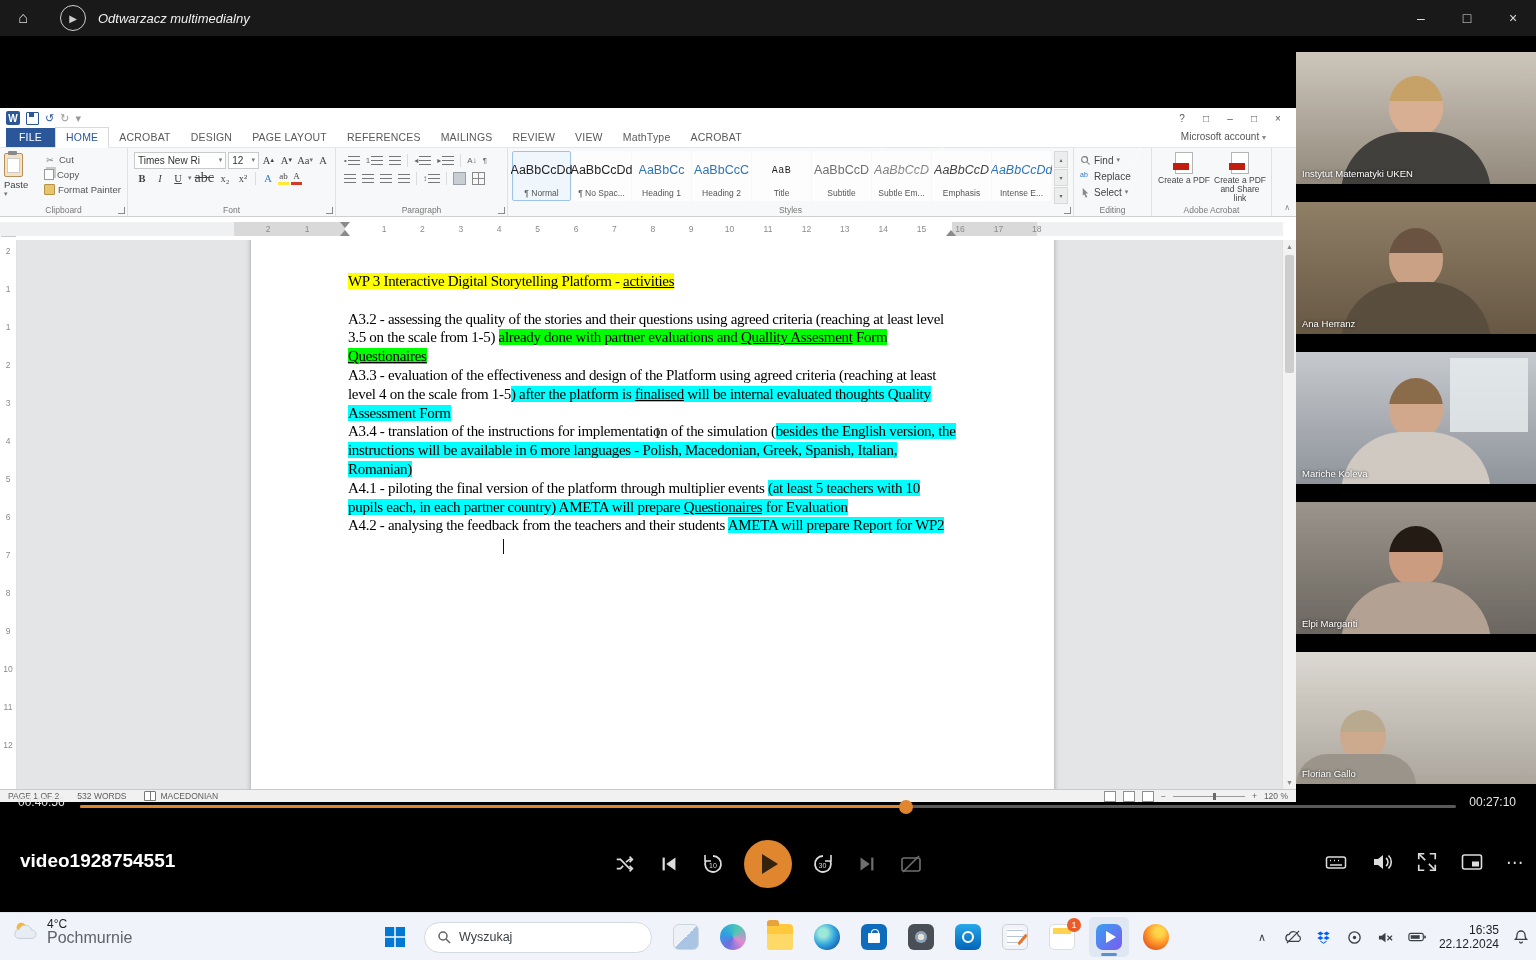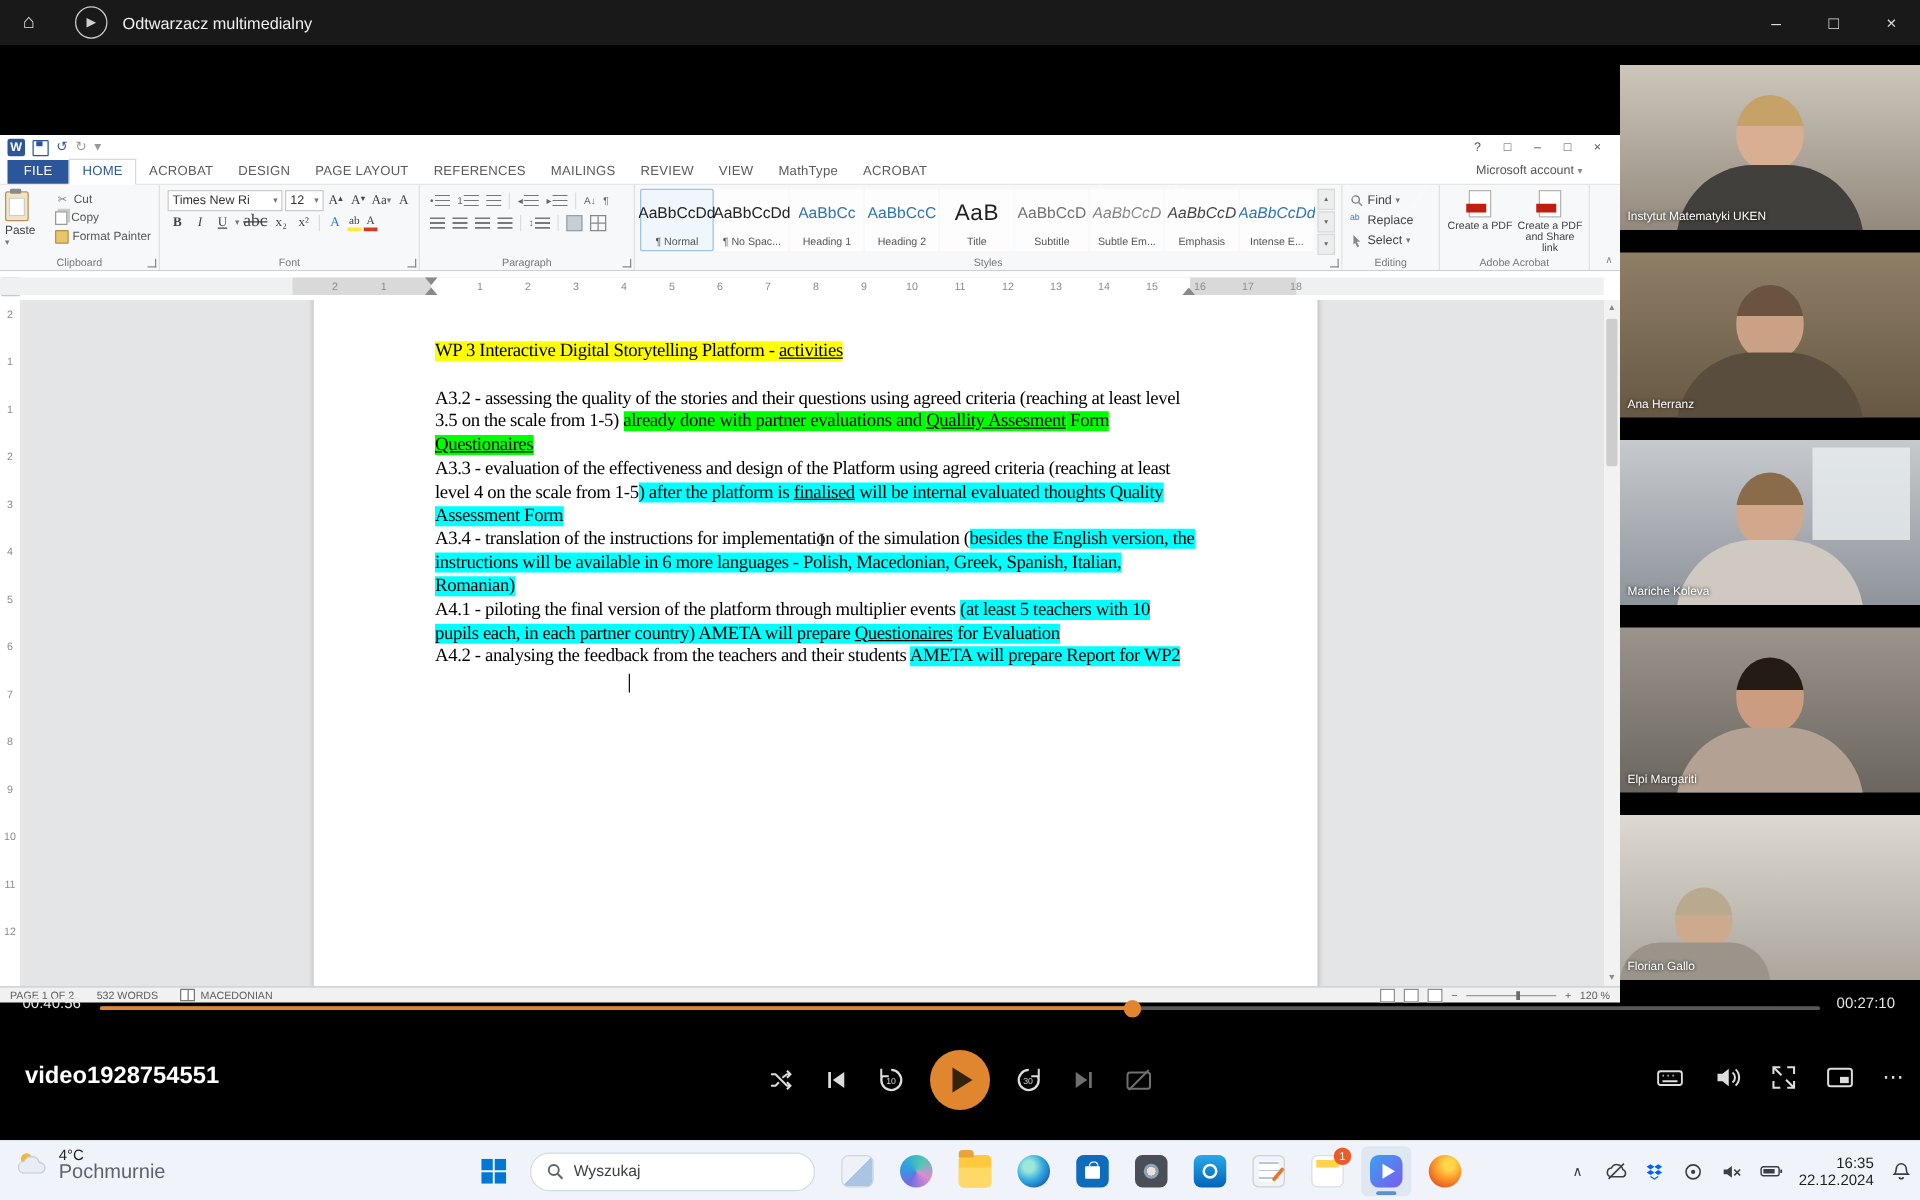--- a/index.html
+++ b/index.html
@@ -5,21 +5,21 @@
   html,body{margin:0;padding:0;background:#222;}
   .screen{position:relative;width:1536px;height:960px;overflow:hidden;background:#000;
     font-family:"Liberation Sans","DejaVu Sans",sans-serif;-webkit-font-smoothing:antialiased;}
 
   
   .mp-titlebar{position:absolute;left:0;top:0;width:1536px;height:36px;background:#191919;
     display:flex;align-items:center;color:#e8e8e8;}
   .mp-home{width:46px;text-align:center;font-size:16px;color:#ddd;}
   .mp-appic{width:24px;height:24px;border:1.5px solid #cfcfcf;border-radius:50%;margin:0 12px 0 14px;
     display:flex;align-items:center;justify-content:center;font-size:10px;color:#cfcfcf;}
-  .mp-title{font-size:13px;color:#f0f0f0;}
+  .mp-title{font-size:13px;color:#f0f0f0;font-style:italic;}
   .mp-wbtns{margin-left:auto;display:flex;height:36px;}
   .mp-wbtn{width:46px;height:36px;display:flex;align-items:center;justify-content:center;
     font-size:14px;color:#ddd;}
 
   
   .stage{position:absolute;left:0;top:36px;width:1536px;height:876px;background:#000;}
 
   
   .word{position:absolute;left:0;top:72px;width:1296px;height:692px;background:#fff;font-size:11px;color:#444;}
   .w-titlebar{position:relative;height:20px;background:#fff;display:flex;align-items:center;}
@@ -89,21 +89,21 @@
 
   
   .g-styles{width:566px;display:flex;padding:3px 0 12px 4px;box-sizing:border-box;}
   .styles-gallery{display:flex;gap:1px;}
   .style-item{width:57px;height:48px;border:1px solid transparent;border-radius:2px;
     display:flex;flex-direction:column;align-items:center;justify-content:flex-end;background:#fdfdfd;}
   .style-item.selected{border-color:#9ec3e6;background:#eff6fc;}
   .style-preview{flex:1;display:flex;align-items:center;font-size:12.5px;color:#222;white-space:nowrap;overflow:hidden;}
   .style-label{font-size:8.5px;color:#555;padding-bottom:2px;white-space:nowrap;}
   .s2 .style-preview,.s3 .style-preview{color:#2e74b5;}
-  .s4 .style-preview{font-size:18px;letter-spacing:.5px;}
+  .s4 .style-preview{font-size:10px;letter-spacing:.5px;font-family:Liberation Mono, monospace;}
   .s5 .style-preview{color:#707070;}
   .s6 .style-preview{color:#808080;font-style:italic;}
   .s7 .style-preview{font-style:italic;color:#444;}
   .s8 .style-preview{font-style:italic;color:#2e74b5;}
   .gal-scroll{width:14px;display:flex;flex-direction:column;gap:1px;margin-left:3px;}
   .gsb{flex:1;background:#eceded;border:1px solid #d8d9db;font-size:6px;color:#666;
     display:flex;align-items:center;justify-content:center;}
 
   
   .g-edit{width:78px;padding:4px 2px 12px 6px;box-sizing:border-box;font-size:10px;color:#444;}

